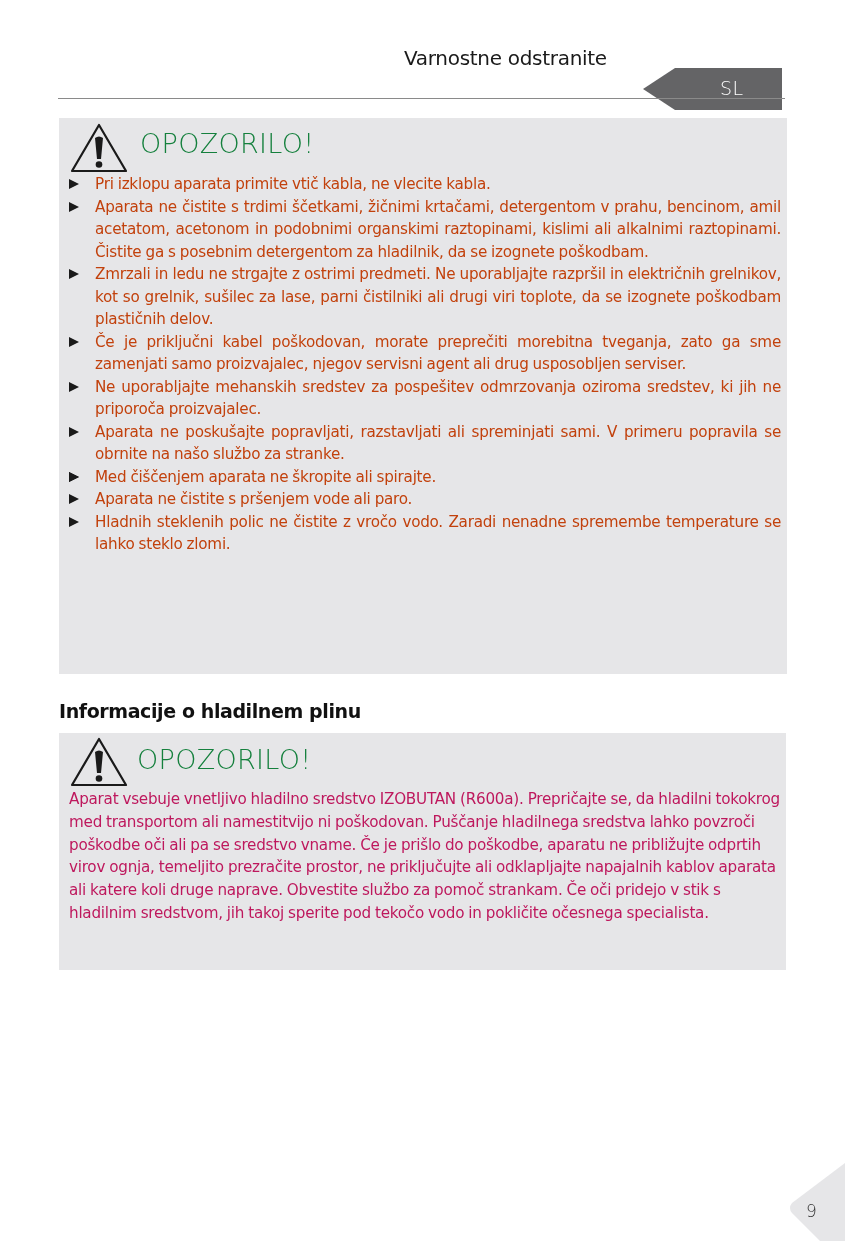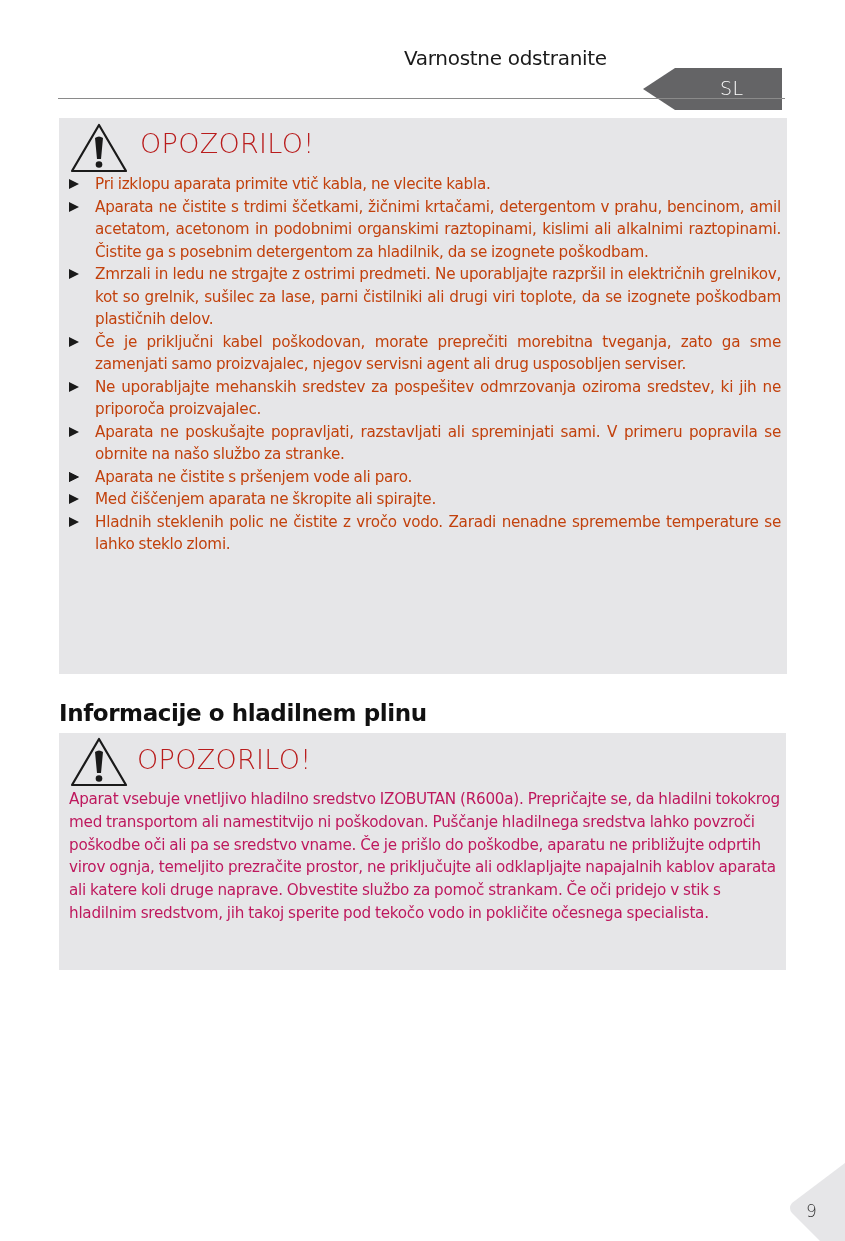--- a/index.html
+++ b/index.html
@@ -10,32 +10,32 @@
   .lang-tab { position:absolute; left:643px; top:40px; width:139px; height:28px;margin-top:28px; }
   .lang-tab svg { position:absolute; left:0; top:0; }
   .lang-label { position:absolute; left:77px; top:9px; font-size:19px; color:#ffffff;
                 font-weight:300; letter-spacing:0.5px; }
   .header-rule { position:absolute; left:58px; top:98px; width:727px; height:1px; background:#8a8a8a; }
   .panel { position:absolute; background:#e6e6e8; }
   .panel1 { left:59px; top:118px; width:728px; height:556px; }
   .panel2 { left:59px; top:733px; width:727px; height:237px; }
   .warn-iconbox { position:absolute; left:9px; top:4px; width:62px; height:52px; }
   .panel2 .warn-iconbox { left:9px; top:3px; }
-  .warn-title { position:absolute; font-size:27px; font-weight:300; color:#b91c1c;
+  .warn-title { position:absolute; font-size:27px; font-weight:300; color:#15803d;
                 letter-spacing:0.3px; }
   .panel1 .warn-title { left:81px; top:10px; }
   .panel2 .warn-title { left:78px; top:11px; }
   ul.bullets { position:absolute; left:9px; top:55px; width:713px; margin:0; padding:0;
                list-style:none; font-size:15.2px; line-height:22.5px; color:#c2410c;
                letter-spacing:-0.25px; word-spacing:-0.5px; }
   ul.bullets li { position:relative; padding-left:27px; margin:0; text-align:justify; }
   ul.bullets li .tri { position:absolute; left:1px; top:6px; width:0; height:0;
                        border-top:5.5px solid transparent; border-bottom:5.5px solid transparent;
                        border-left:10px solid #1a1a1a; }
-  .section-heading { position:absolute; left:59px; top:700px; font-size:23px; font-weight:bold;
+  .section-heading { position:absolute; left:59px; top:700px; font-size:19px; font-weight:bold;
                      color:#111; letter-spacing:-0.4px; }
   .panel2 .body-text { position:absolute; left:10px; top:55px; width:717px; font-size:15.2px;
                        line-height:22.8px; color:#be185d; letter-spacing:-0.25px; word-spacing:-0.5px; }
   .page-corner { position:absolute; left:760px; top:1160px; width:85px; height:81px; }
   .page-number { position:absolute; left:806px; top:1201px; font-size:17px; color:#333; font-weight:300; }
 </style>
 </head>
 <body>
 
 <div class="header-title">Varnostne odstranite</div>
@@ -59,22 +59,22 @@
   </div>
   <div class="warn-title">OPOZORILO!</div>
   <ul class="bullets">
     <li><span class="tri"></span><span>Pri izklopu aparata primite vtič kabla, ne vlecite kabla.</span></li>
     <li><span class="tri"></span><span>Aparata ne čistite s trdimi ščetkami, žičnimi krtačami, detergentom v prahu, bencinom, amil acetatom, acetonom in podobnimi organskimi raztopinami, kislimi ali alkalnimi raztopinami. Čistite ga s posebnim detergentom za hladilnik, da se izognete poškodbam.</span></li>
     <li><span class="tri"></span><span>Zmrzali in ledu ne strgajte z ostrimi predmeti. Ne uporabljajte razpršil in električnih grelnikov, kot so grelnik, sušilec za lase, parni čistilniki ali drugi viri toplote, da se izognete poškodbam plastičnih delov.</span></li>
     <li><span class="tri"></span><span>Če je priključni kabel poškodovan, morate preprečiti morebitna tveganja, zato ga sme zamenjati samo proizvajalec, njegov servisni agent ali drug usposobljen serviser.</span></li>
     <li><span class="tri"></span><span>Ne uporabljajte mehanskih sredstev za pospešitev odmrzovanja oziroma sredstev, ki jih ne priporoča proizvajalec.</span></li>
     <li><span class="tri"></span><span>Aparata ne poskušajte popravljati, razstavljati ali spreminjati sami. V primeru popravila se obrnite na našo službo za stranke.</span></li>
     <li><span class="tri"></span></li>
+    <li><span class="tri"></span><span>Med čiščenjem aparata ne škropite ali spirajte.</span></li>
     <li><span class="tri"></span><span>Aparata ne čistite s pršenjem vode ali paro.</span></li>
-    <li><span class="tri"></span><span>Med čiščenjem aparata ne škropite ali spirajte.</span></li>
     <li><span class="tri"></span><span>Hladnih steklenih polic ne čistite z vročo vodo. Zaradi nenadne spremembe temperature se lahko steklo zlomi.</span></li>
   </ul>
 </div>
 
 <div class="section-heading">Informacije o hladilnem plinu</div>
 
 <div class="panel panel2">
   <div class="warn-iconbox">
     <svg width="62" height="52" viewBox="0 0 62 52">
       <path d="M31 3 L58 49 L4 49 Z" fill="none" stroke="#1a1a1a" stroke-width="2.2" stroke-linejoin="round"></path>

